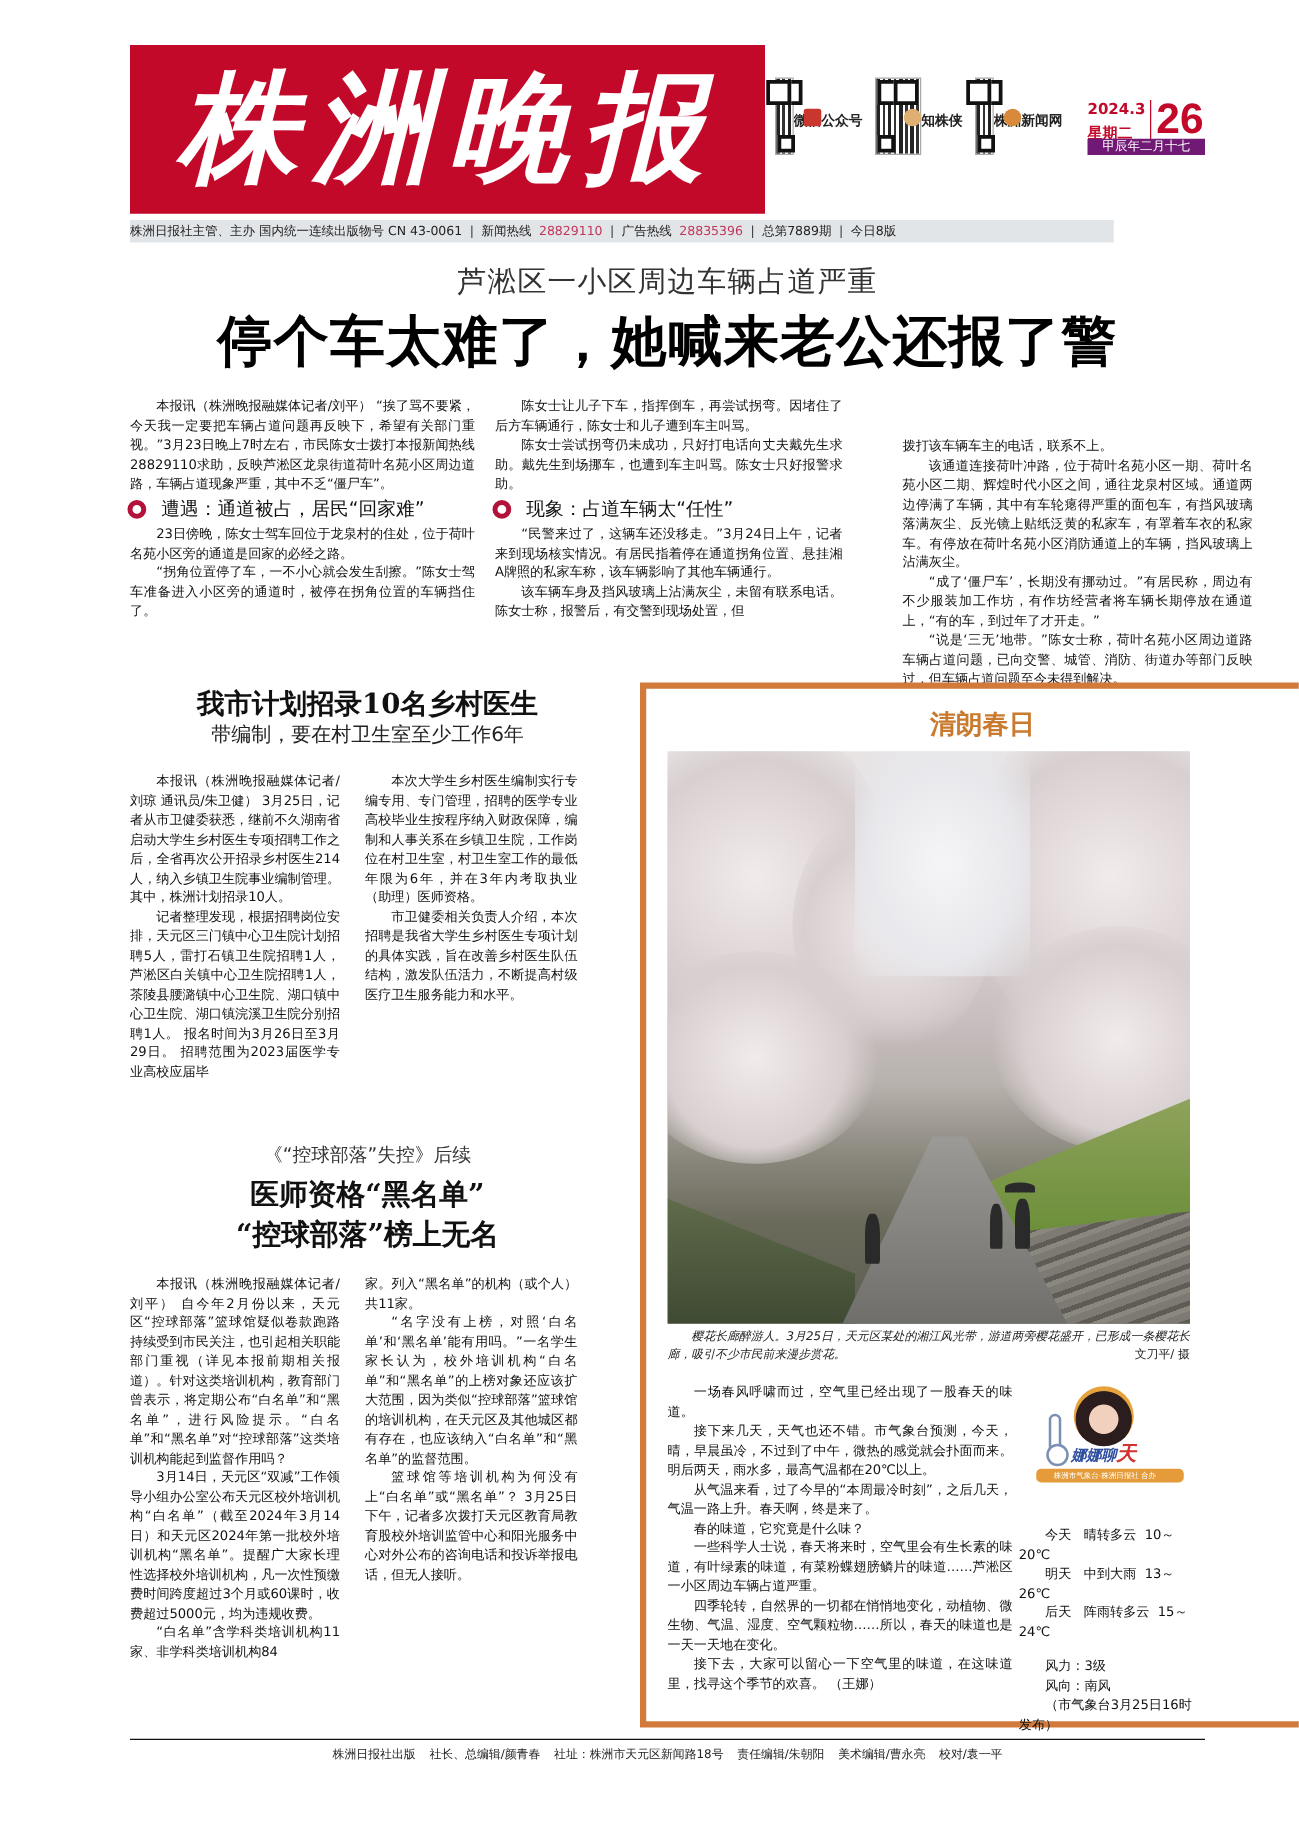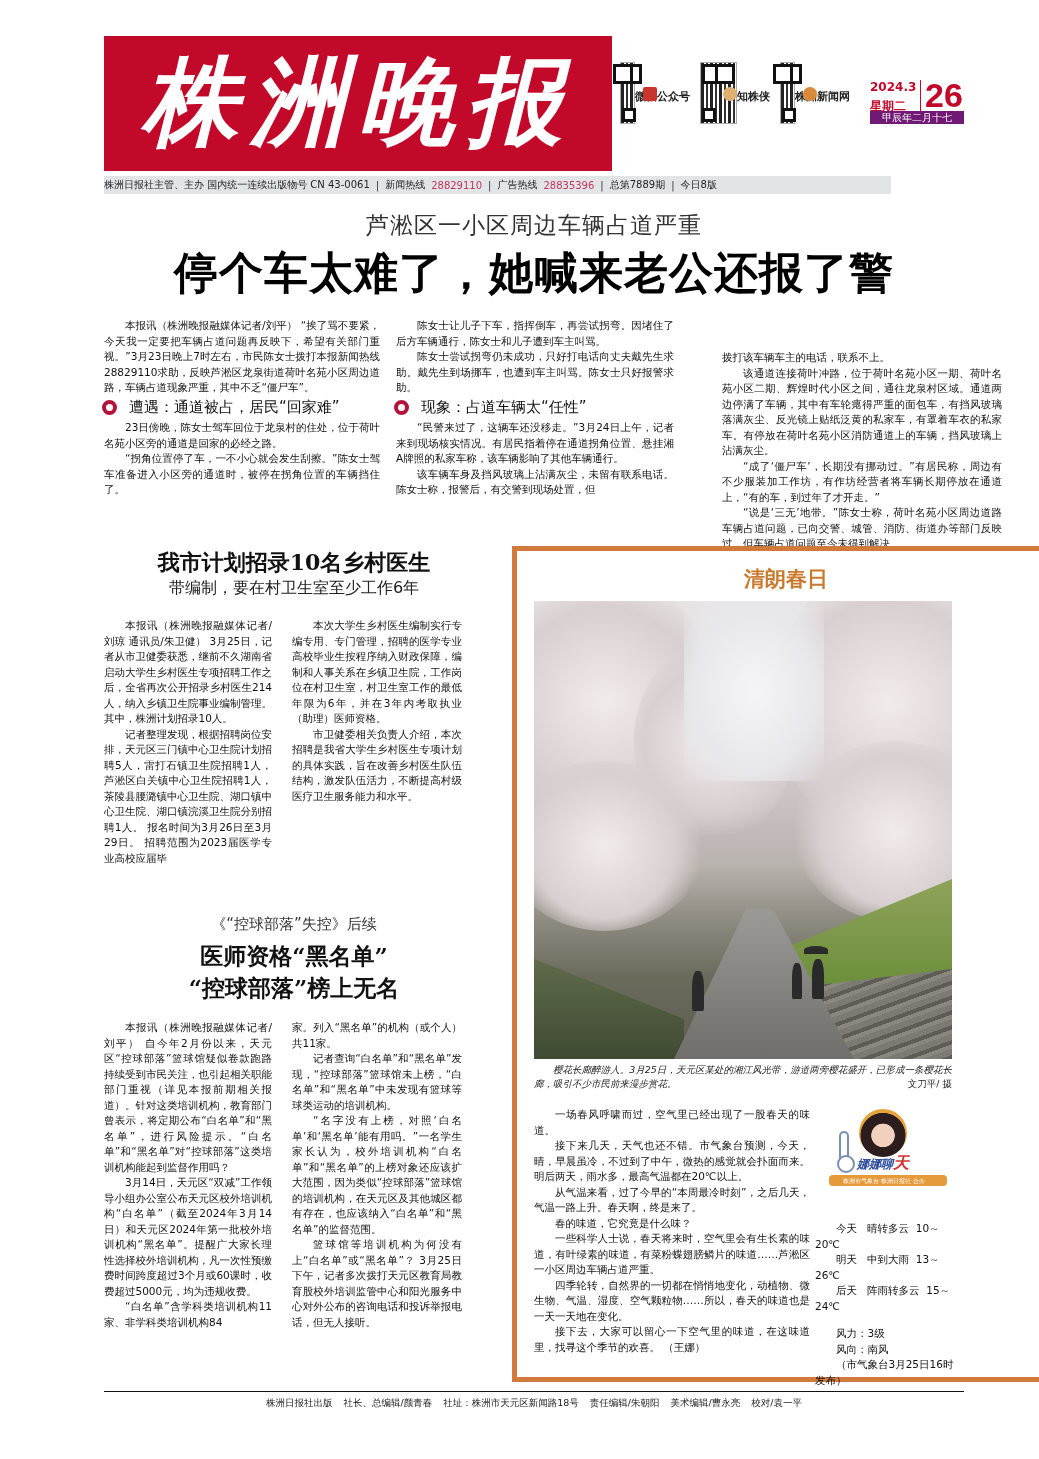--- a/index.html
+++ b/index.html
@@ -179,21 +179,20 @@
   <div>“控球部落”榜上无名</div>
 </div>
 
 <div class="col" style="left:104px; top:1020px; width:168px;">
   <p>本报讯（株洲晚报融媒体记者/刘平） 自今年2月份以来，天元区“控球部落”篮球馆疑似卷款跑路持续受到市民关注，也引起相关职能部门重视（详见本报前期相关报道）。针对这类培训机构，教育部门曾表示，将定期公布“白名单”和“黑名单”，进行风险提示。“白名单”和“黑名单”对“控球部落”这类培训机构能起到监督作用吗？</p>
   <p>3月14日，天元区“双减”工作领导小组办公室公布天元区校外培训机构“白名单”（截至2024年3月14日）和天元区2024年第一批校外培训机构“黑名单”。提醒广大家长理性选择校外培训机构，凡一次性预缴费时间跨度超过3个月或60课时，收费超过5000元，均为违规收费。</p>
   <p>“白名单”含学科类培训机构11家、非学科类培训机构84</p>
 </div>
 <div class="col" style="left:292px; top:1020px; width:170px;">
   <p class="noind">家。列入“黑名单”的机构（或个人）共11家。</p>
-  <p>记者查询“白名单”和“黑名单”发现，“控球部落”篮球馆未上榜，“白名单”和“黑名单”中未发现有篮球等球类运动的培训机构。</p>
   <p>“名字没有上榜，对照‘白名单’和‘黑名单’能有用吗。”一名学生家长认为，校外培训机构“白名单”和“黑名单”的上榜对象还应该扩大范围，因为类似“控球部落”篮球馆的培训机构，在天元区及其他城区都有存在，也应该纳入“白名单”和“黑名单”的监督范围。</p>
   <p>篮球馆等培训机构为何没有上“白名单”或“黑名单”？ 3月25日下午，记者多次拨打天元区教育局教育股校外培训监管中心和阳光服务中心对外公布的咨询电话和投诉举报电话，但无人接听。</p>
 </div>
 
 <div class="spring-box">
   <div class="spring-title">清朗春日</div>
 
   <div class="photo">
     <div class="blossom" style="left:-40px; top:-30px; width:220px; height:260px;"></div>
     <div class="blossom" style="left:240px; top:-40px; width:230px; height:280px;"></div>

